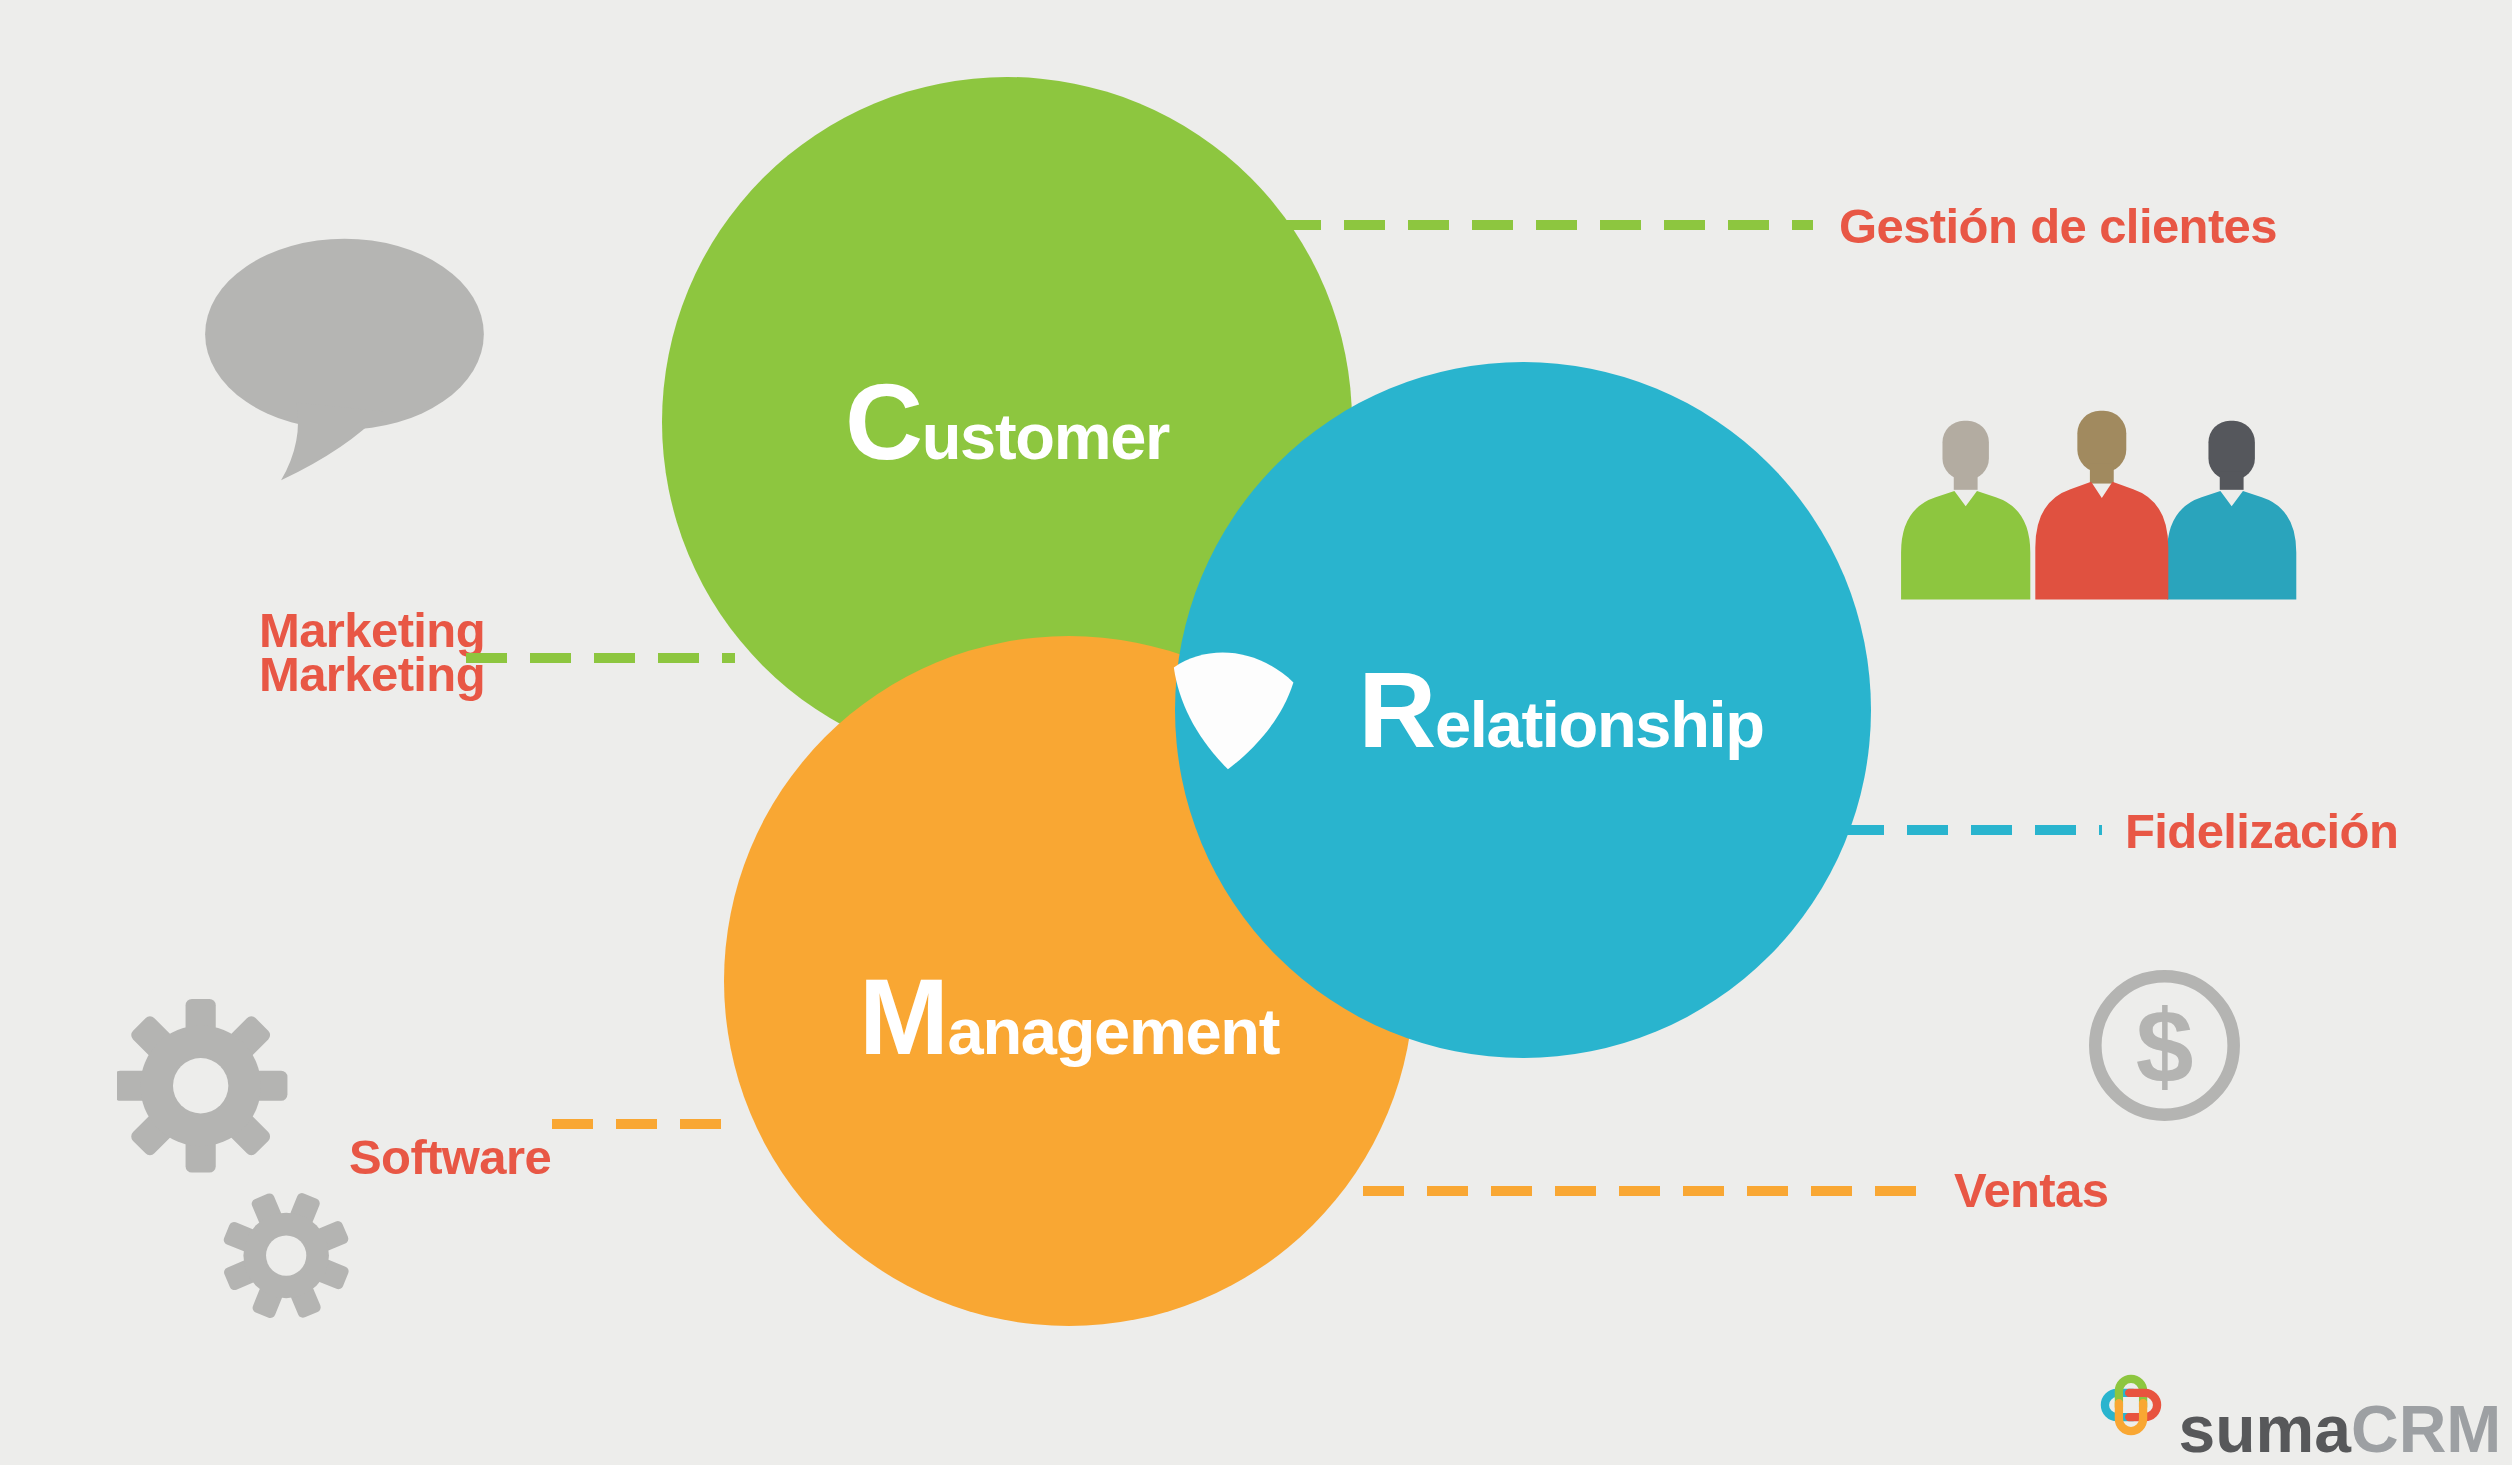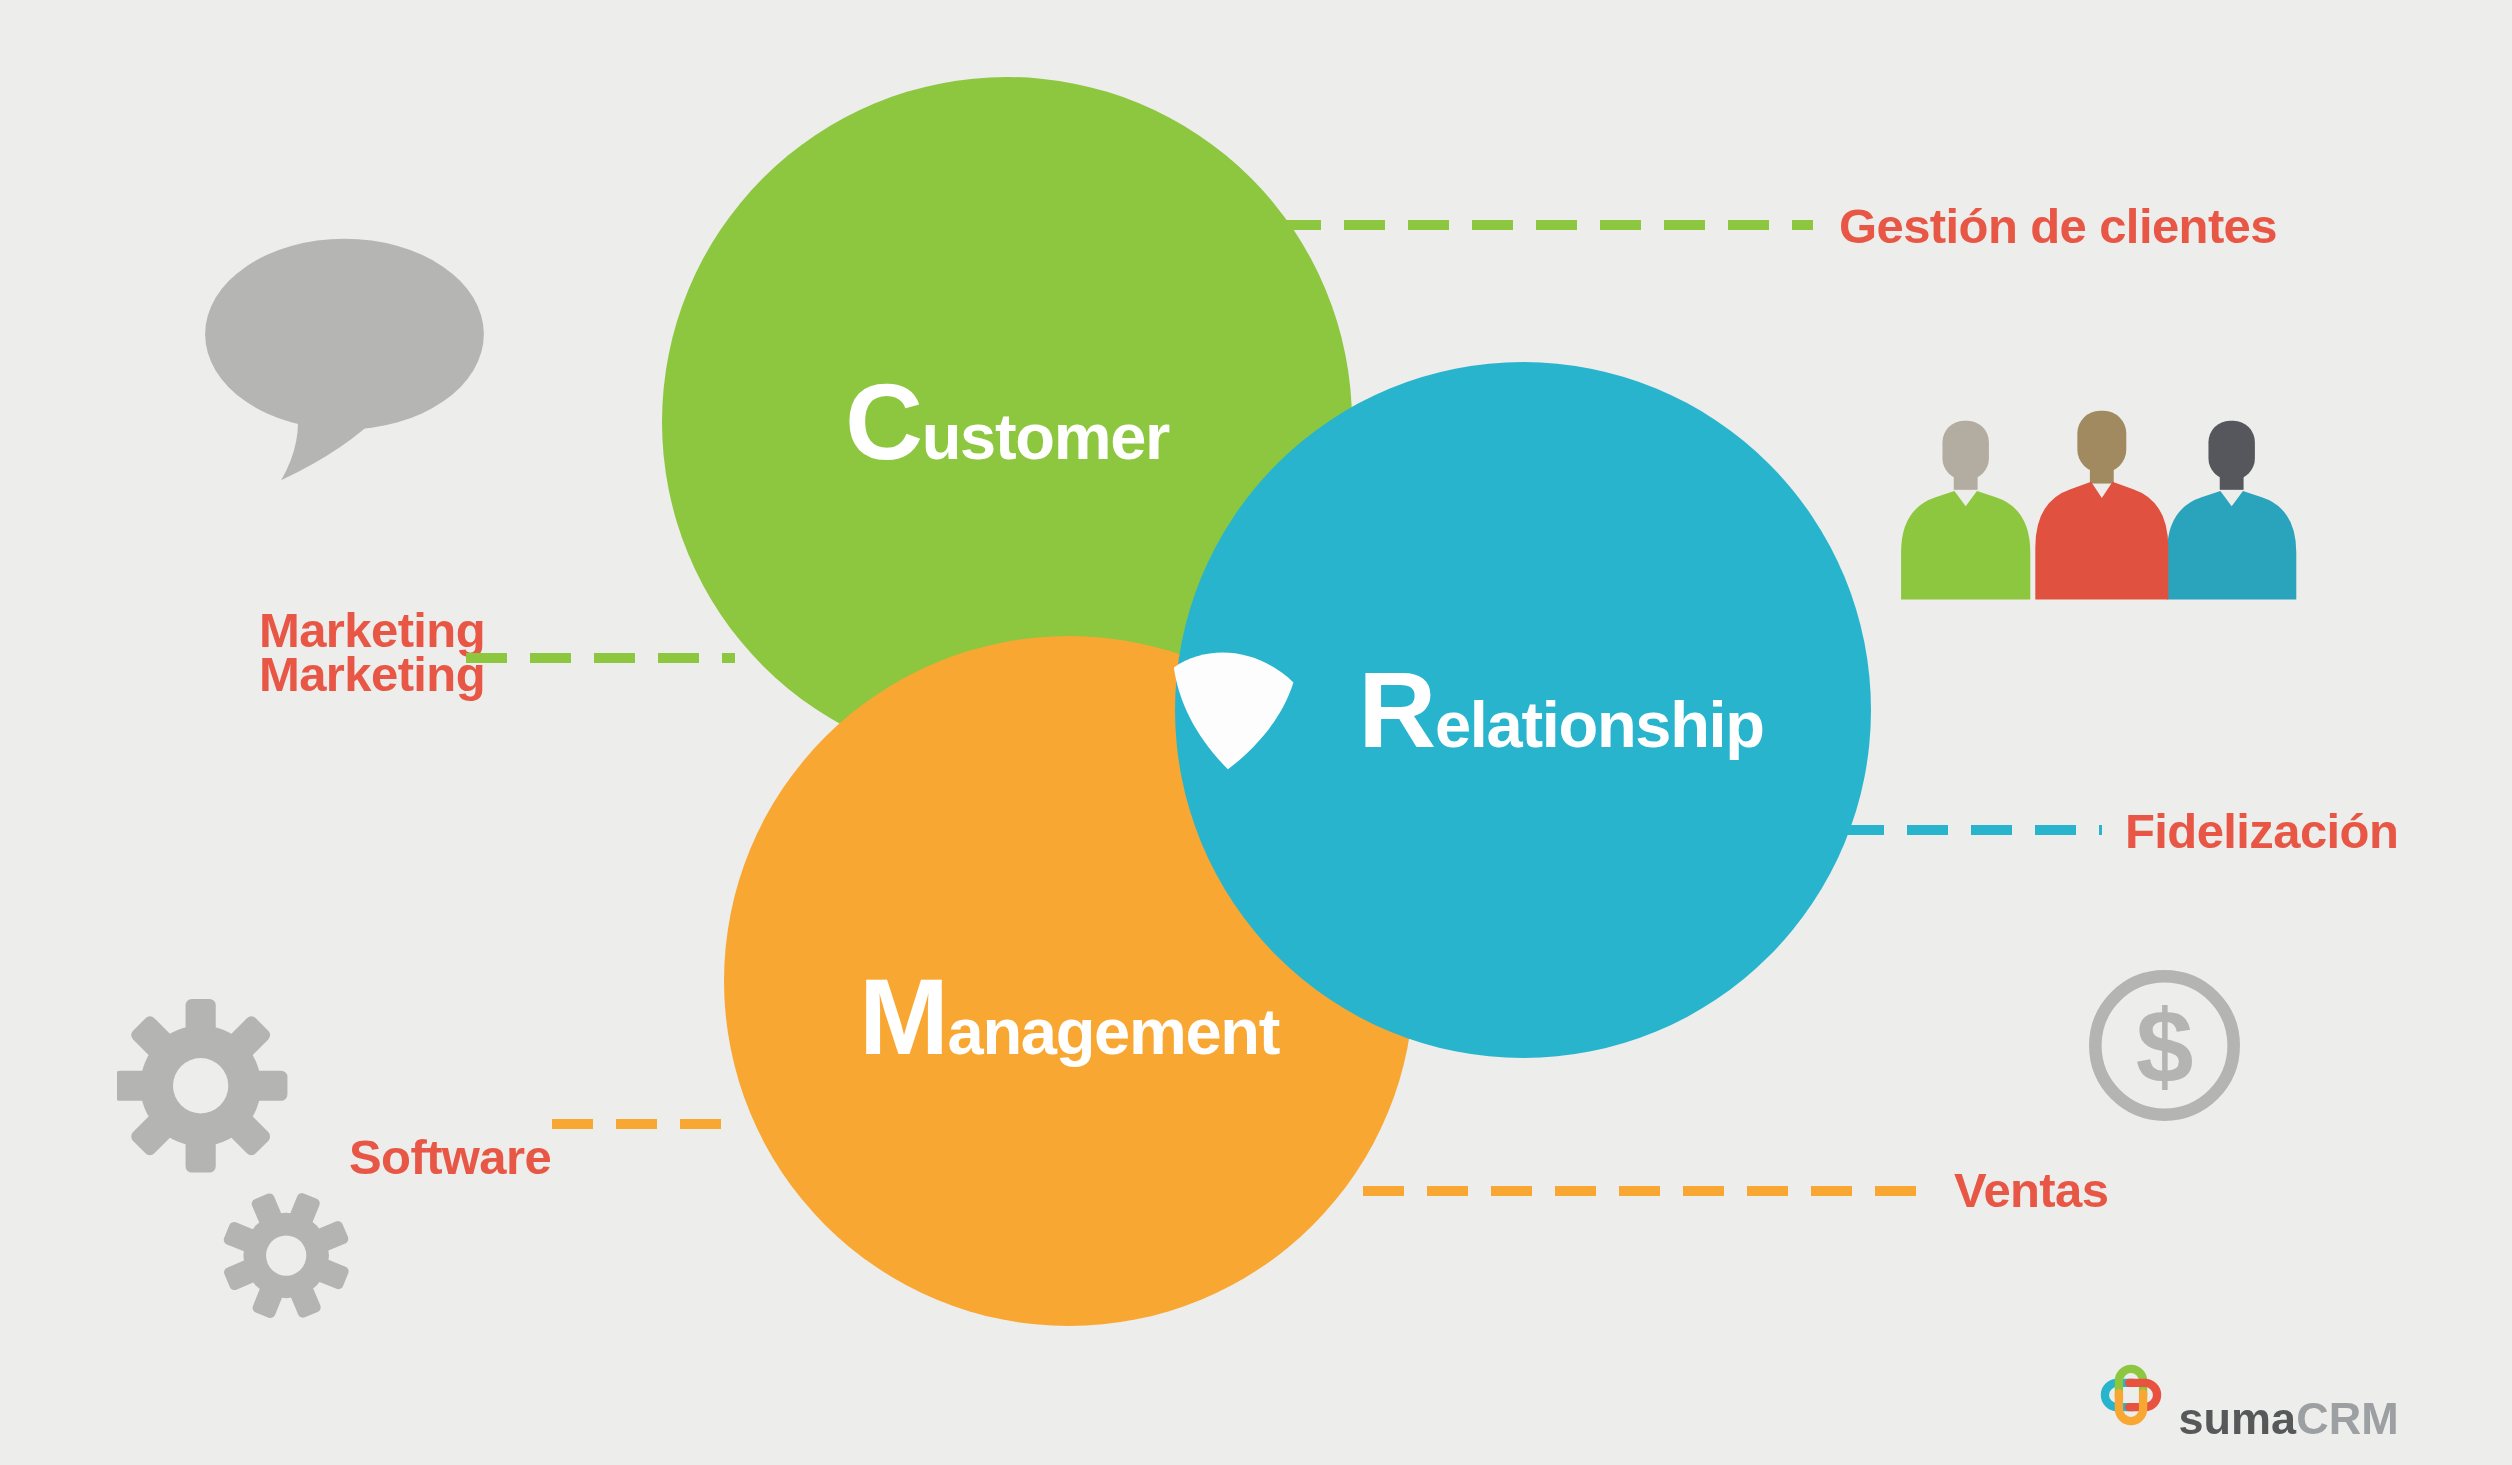--- a/index.html
+++ b/index.html
@@ -60,21 +60,21 @@
   
   .logo {
     position: absolute;
     left: 2096px;
     top: 1348px;
     display: flex;
     align-items: center;
     gap: 12.6px;
     z-index: 5;
   }
-  .logo-text { font-size: 45px; line-height: 1; white-space: nowrap; margin-top: 48px; }
+  .logo-text { font-size: 66px; line-height: 1; white-space: nowrap; margin-top: 48px; }
   .logo-suma { font-weight: bold; color: #57585a; }
   .logo-crm  { font-weight: bold; color: #9da0a3; }
 </style>
 </head>
 <body>
 
 <div class="canvas">
 
   <div class="circle circle-customer">
     <span class="word"><span class="initial">C</span><span class="rest">ustomer</span></span>

